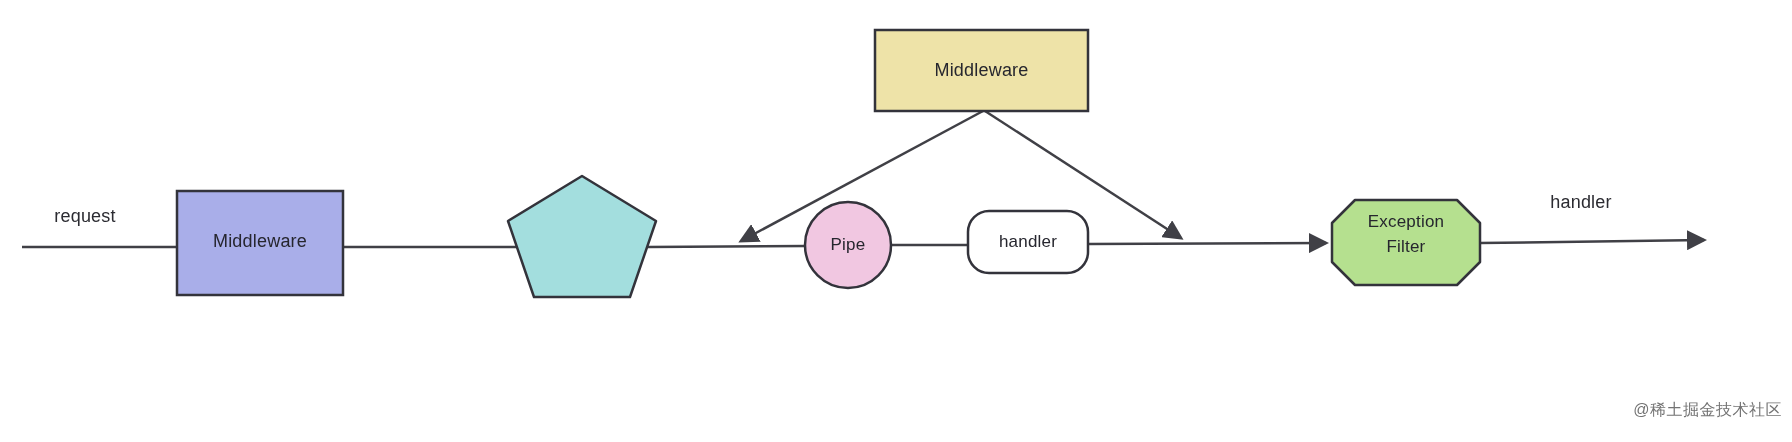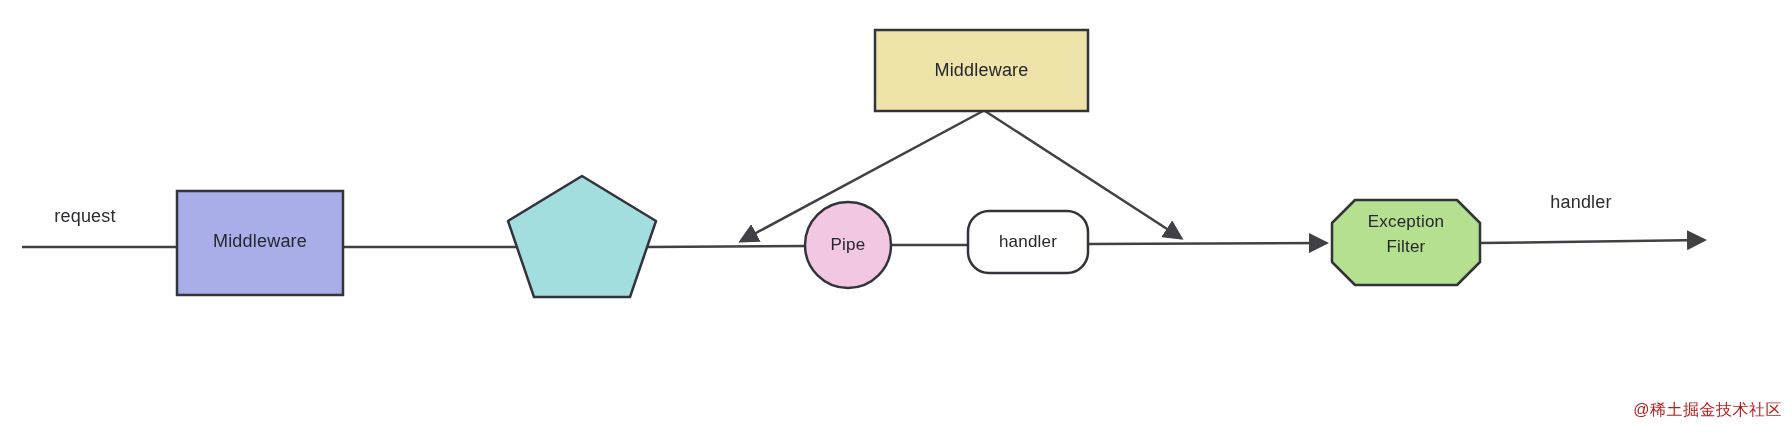--- a/index.html
+++ b/index.html
@@ -38,21 +38,21 @@
   }
   .two-line {
     line-height: 1.45;
     white-space: pre-line;
   }
   .watermark {
     position: absolute;
     right: 10px;
     top: 400px;
     font-size: 16px;
-    color: #b91c1c;
+    color: #737373;
     letter-spacing: 0.5px;
   }
 </style>
 </head>
 <body>
 
 <div class="stage">
 
   <svg width="1792" height="442" viewBox="0 0 1792 442">
     <defs>

